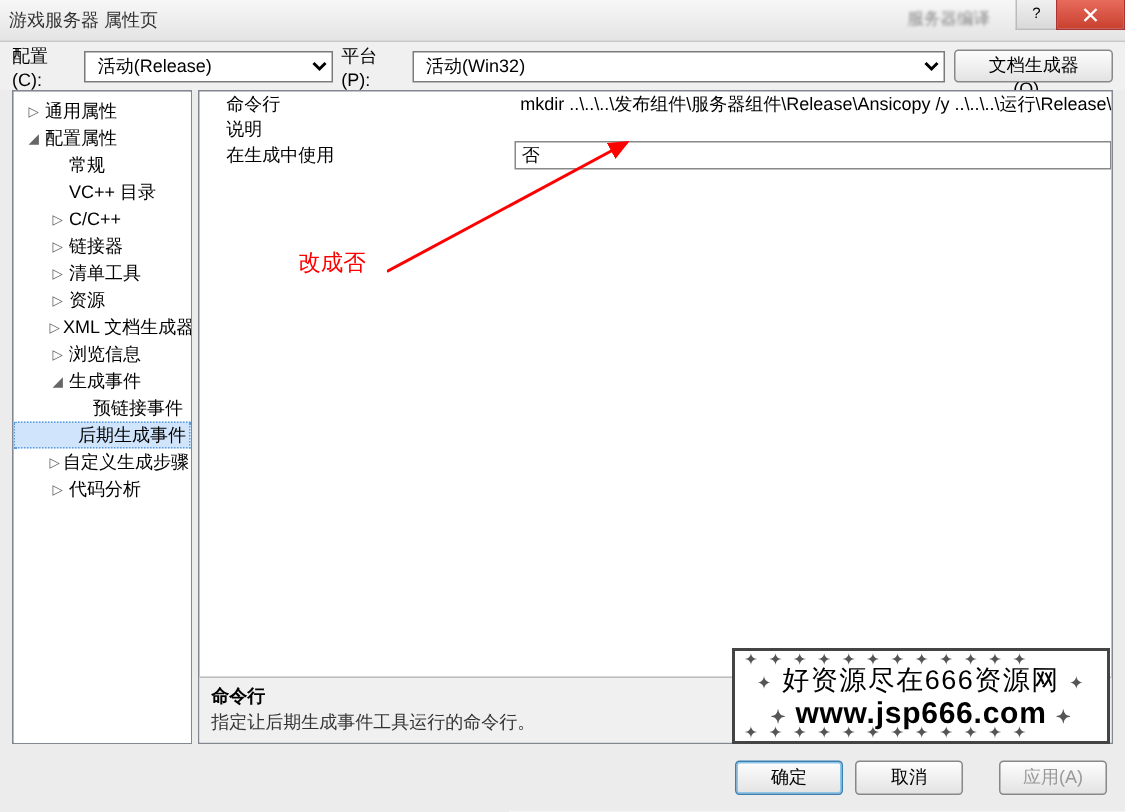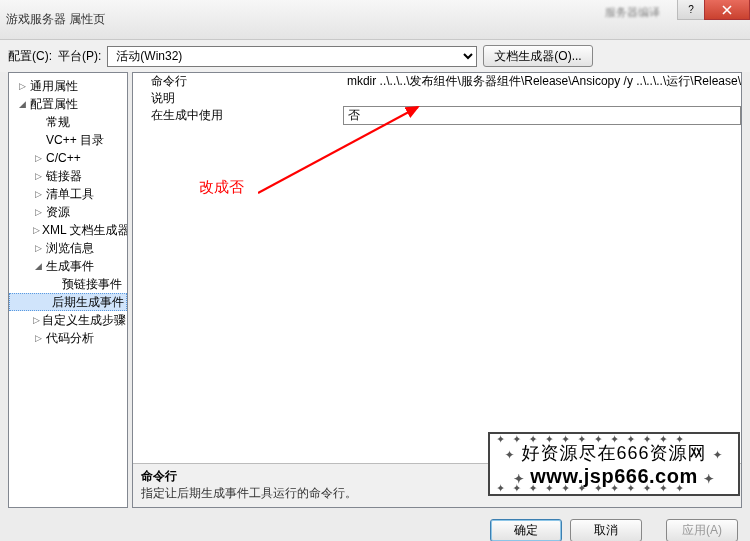--- a/index.html
+++ b/index.html
@@ -1,18 +1,18 @@
 <!DOCTYPE html>
 <html><head>
 <meta charset="utf-8">
 <style>
 * { box-sizing: border-box; margin: 0; padding: 0; font-family: "Microsoft YaHei", "SimSun", Tahoma, sans-serif; }
 body { background: #ececec; font-size: 12px; color: #000; width: 750px; height: 541px; overflow: hidden; position: relative; }
 
-.titlebar { height: 40px; background: linear-gradient(#f7f7f7, #e4e4e4); border-bottom: 1px solid #c8c8c8; display: flex; align-items: center; padding: 0 6px; position: relative; }
+.titlebar { height: 28px; background: linear-gradient(#f7f7f7, #e4e4e4); border-bottom: 1px solid #c8c8c8; display: flex; align-items: center; padding: 0 6px; position: relative; }
 .titlebar .title { font-size: 12px; color: #333; }
 .titlebar .winbtns { position: absolute; right: 0; top: 0; display: flex; height: 20px; }
 .winbtn { width: 30px; height: 20px; display: flex; align-items: center; justify-content: center; border: 1px solid #bbb; border-top: none; margin-left: -1px; background: linear-gradient(#f0f0f0, #d9d9d9); font-size: 10px; }
 .winbtn.help { width: 28px; }
 .winbtn.close { background: linear-gradient(#e86b5c, #c9412f); color: #fff; width: 46px; border-color: #a33; }
 .winbtn svg { width: 10px; height: 10px; }
 .titlebar .blurred { position: absolute; right: 90px; top: 5px; color: #888; filter: blur(1px); font-size: 11px; }
 
 .toolbar { height: 32px; display: flex; align-items: center; padding: 4px 8px; gap: 6px; background: #f0f0f0; }
 .toolbar label { font-size: 12px; }
@@ -66,20 +66,23 @@
     <div class="winbtn close">
       <svg viewBox="0 0 10 10">
           <path d="M1 1 L9 9 M9 1 L1 9" stroke="#fff" stroke-width="1.6"></path>
         </svg>
     </div>
   </div>
 </div>
 
 <div class="toolbar">
   <label>配置(C):</label>
+  <select class="combo conf">
+    <option>活动(Release)</option>
+  </select>
   <label>平台(P):</label>
   <select class="combo plat">
     <option>活动(Win32)</option>
   </select>
   <button class="mgr">文档生成器(O)...</button>
 </div>
 
 <div class="body">
   <div class="tree" id="tree">
       <div class="tree-item ind0">

